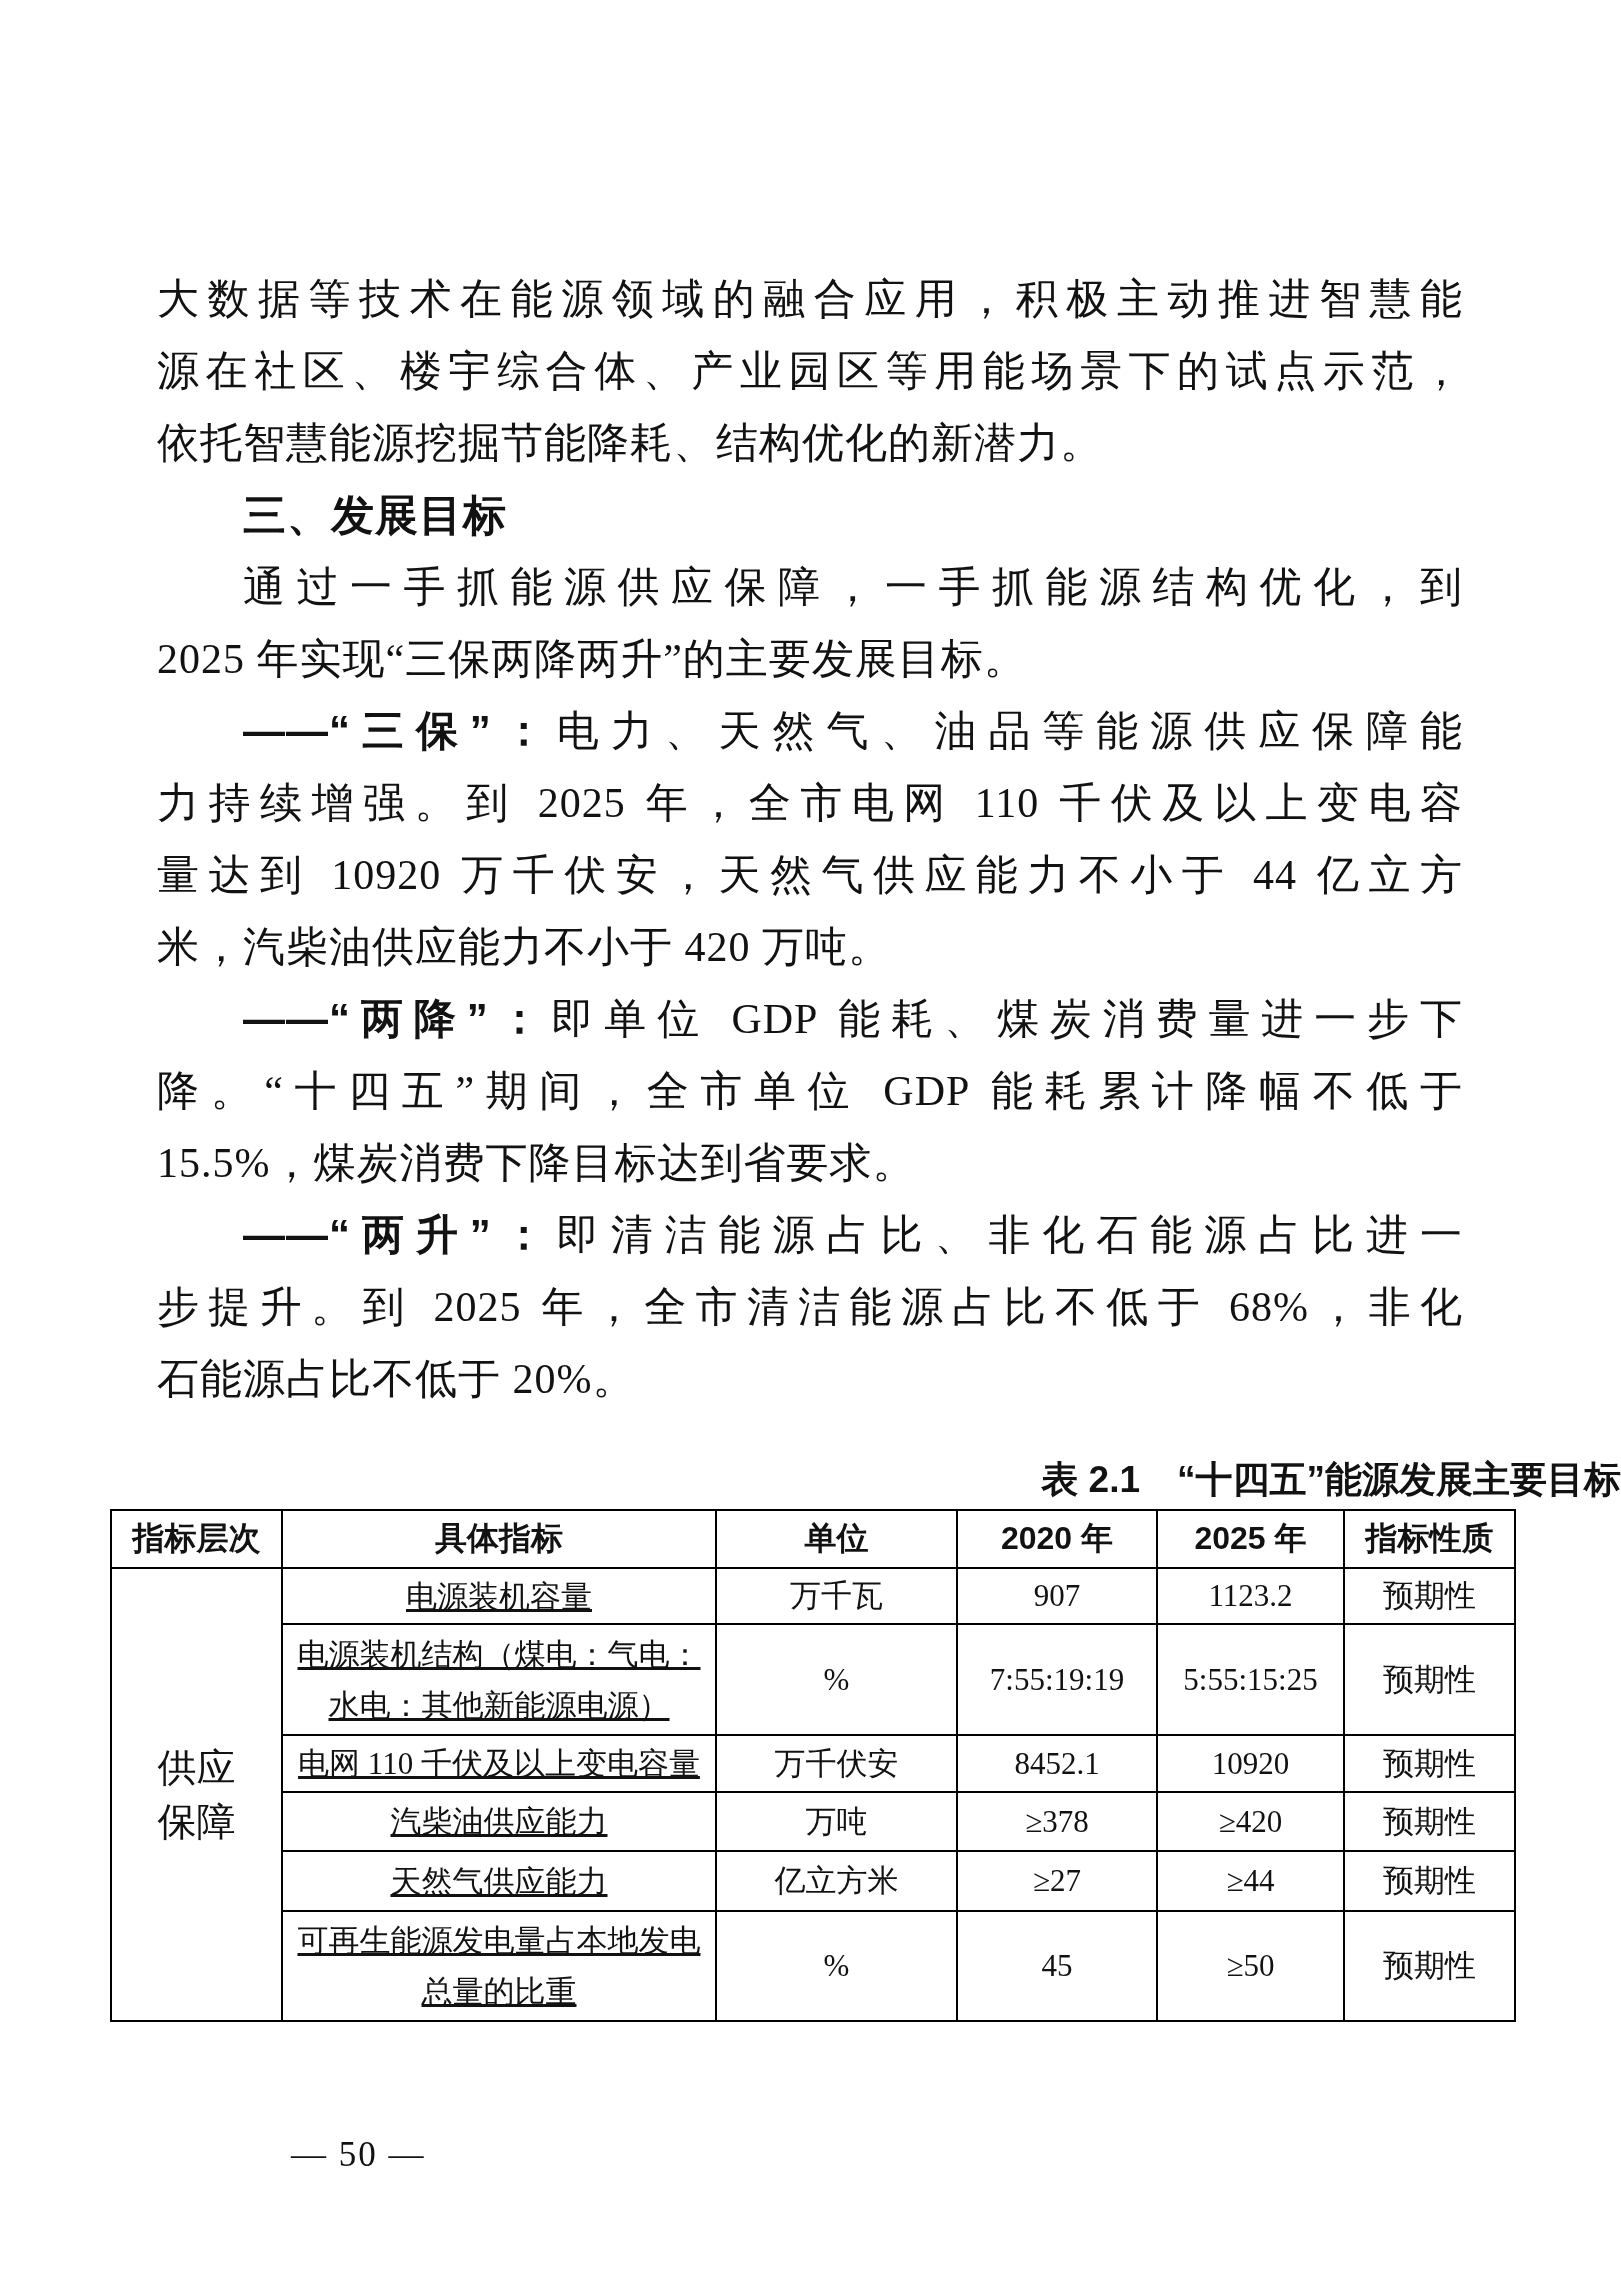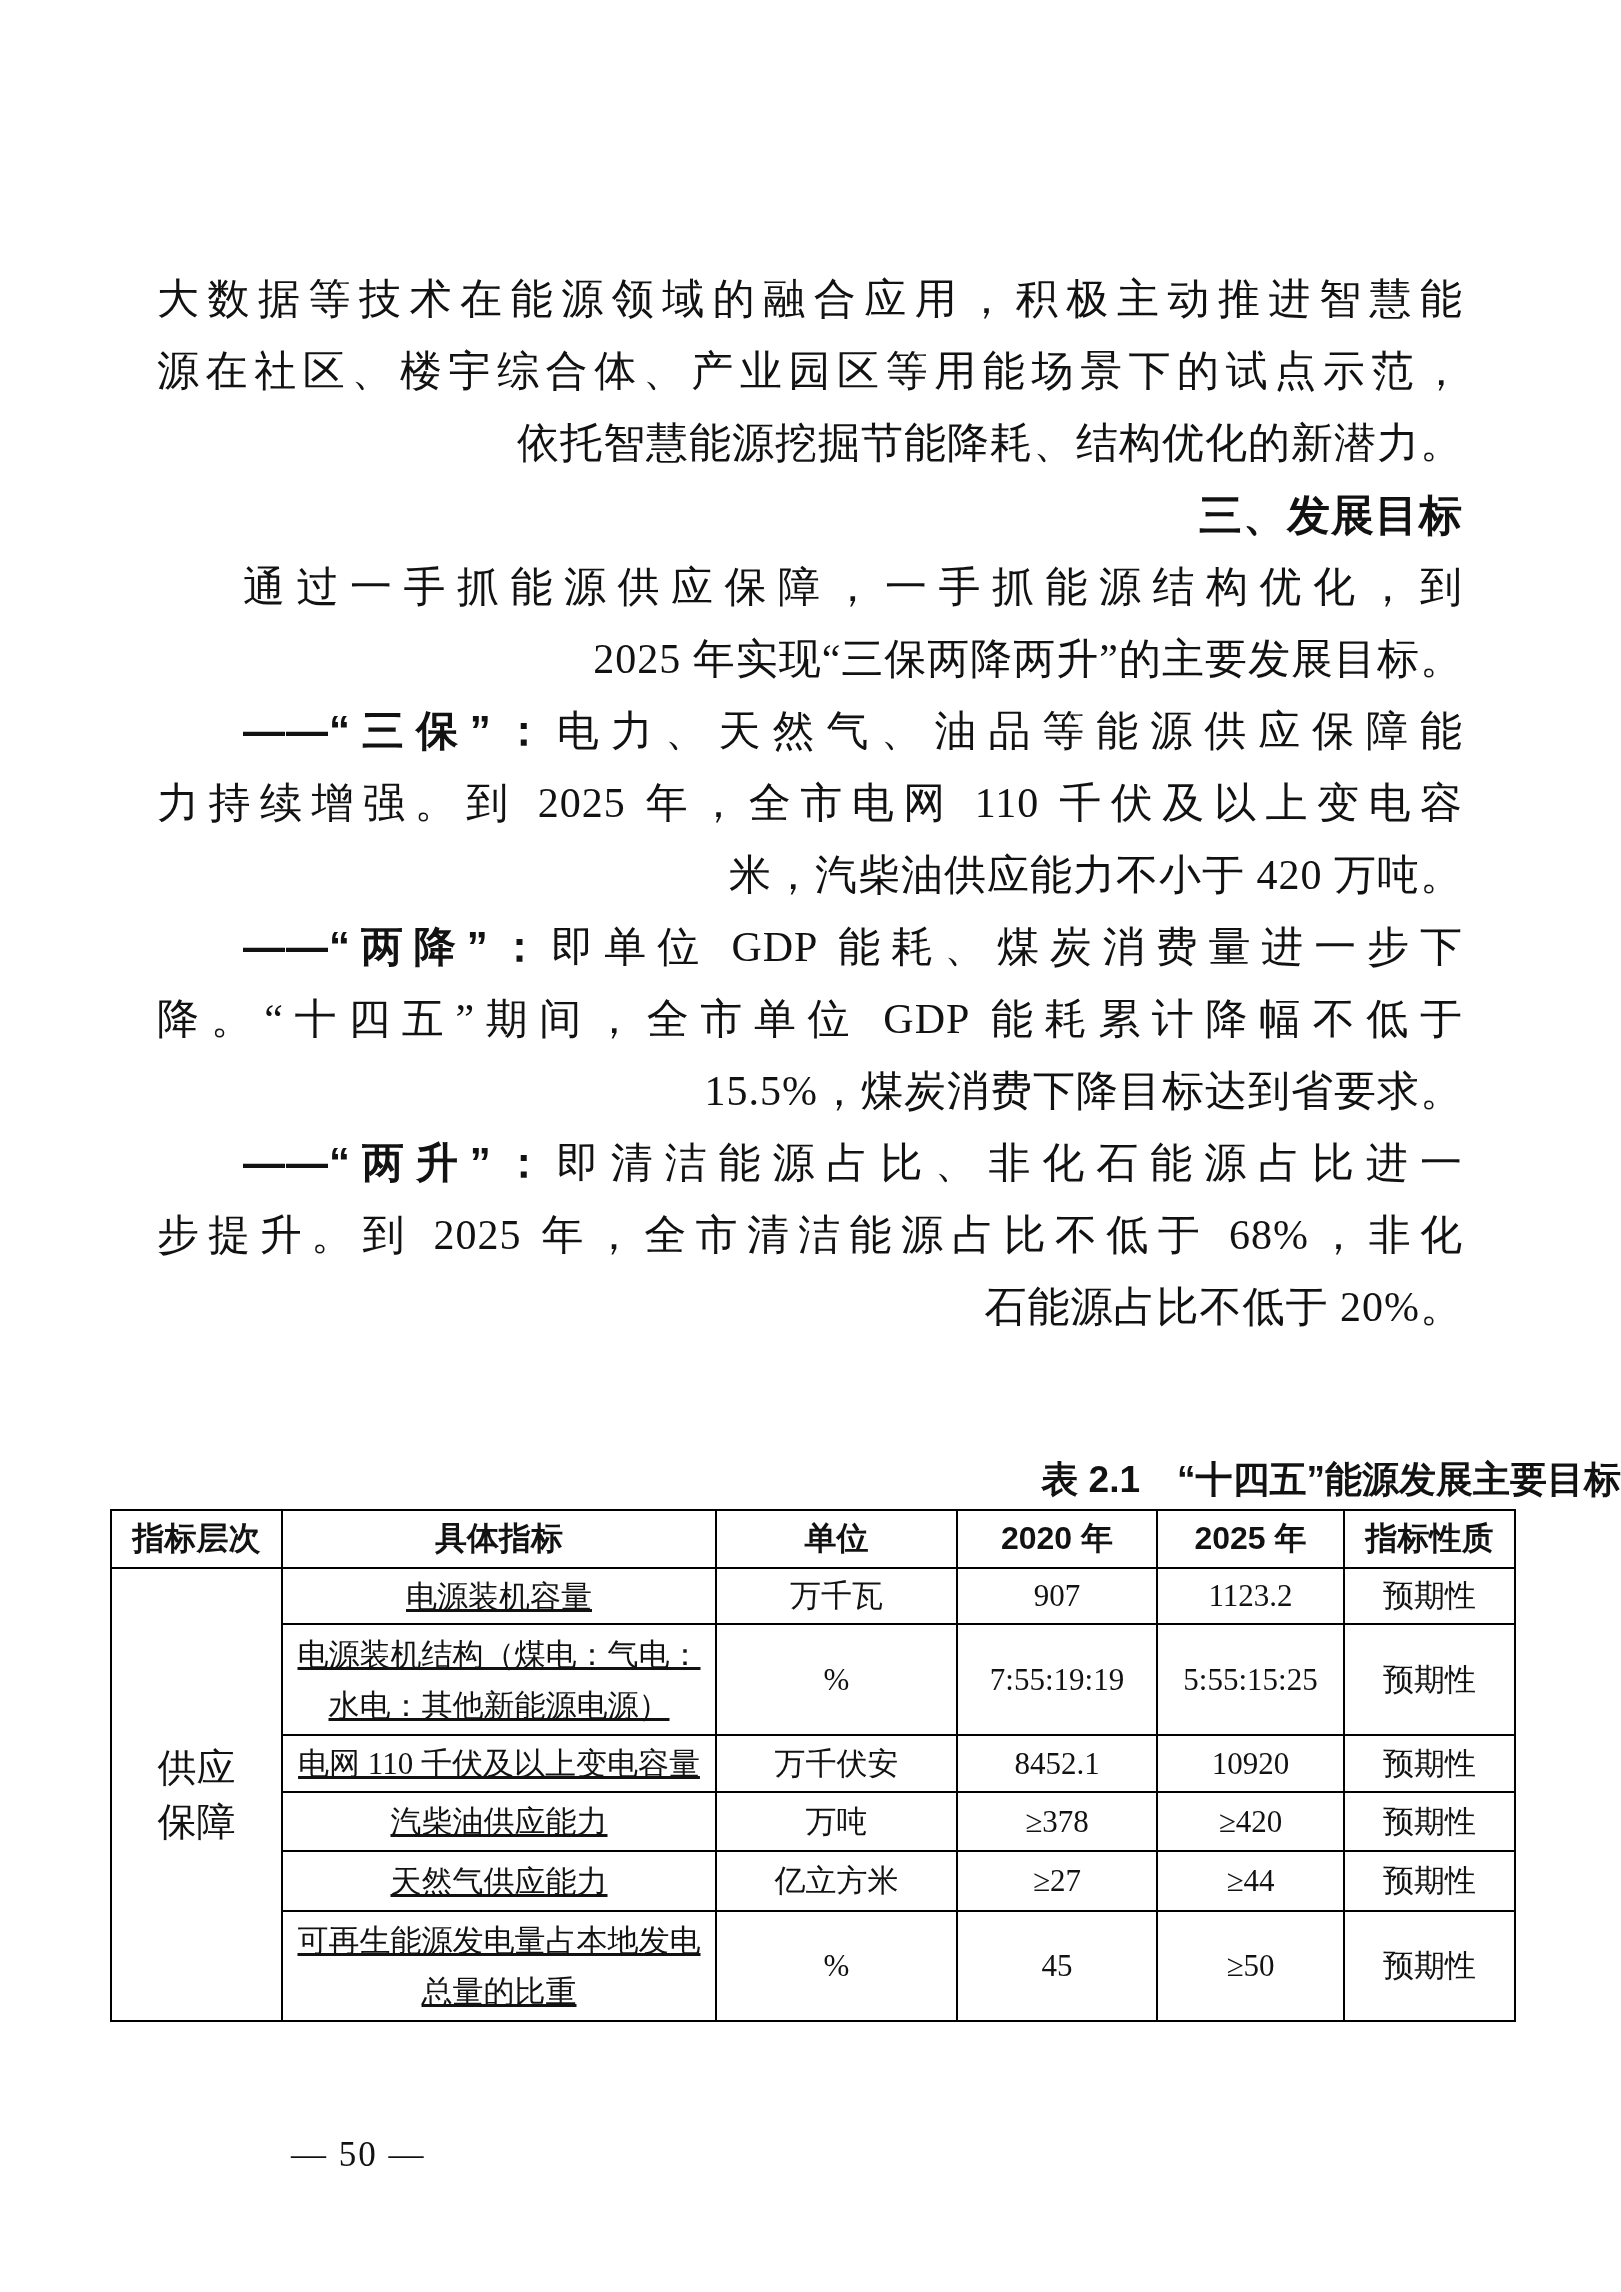--- a/index.html
+++ b/index.html
@@ -15,21 +15,20 @@
   .textblock{
     position:absolute;
     left:157px;top:263px;
     width:1306px;
   }
   .line{
     font-size:42px;
     line-height:72px;
     height:72px;
     letter-spacing:1px;
-    text-align:right;
   }
   .full{
     text-align:justify;
     text-align-last:justify;
     text-justify:inter-character;
   }
   .indent{ text-indent:86px; }
   .lead{
     font-family:"Liberation Sans","DejaVu Sans",sans-serif;
     font-weight:700;
@@ -107,20 +106,21 @@
     <div class="line full">源在社区、楼宇综合体、产业园区等用能场景下的试点示范，</div>
     <div class="line">依托智慧能源挖掘节能降耗、结构优化的新潜力。</div>
 
     <div class="line heading-line indent">三、发展目标</div>
 
     <div class="line full indent">通过一手抓能源供应保障，一手抓能源结构优化，到</div>
     <div class="line">2025 年实现“三保两降两升”的主要发展目标。</div>
 
     <div class="line full indent"><span class="lead">——“三保”：</span><span>电力、天然气、油品等能源供应保障能</span></div>
     <div class="line full">力持续增强。到 2025 年，全市电网 110 千伏及以上变电容</div>
+    <div class="line full">量达到 10920 万千伏安，天然气供应能力不小于 44 亿立方</div>
     <div class="line">米，汽柴油供应能力不小于 420 万吨。</div>
 
     <div class="line full indent"><span class="lead">——“两降”：</span><span>即单位 GDP 能耗、煤炭消费量进一步下</span></div>
     <div class="line full">降。“十四五”期间，全市单位 GDP 能耗累计降幅不低于</div>
     <div class="line">15.5%，煤炭消费下降目标达到省要求。</div>
 
     <div class="line full indent"><span class="lead">——“两升”：</span><span>即清洁能源占比、非化石能源占比进一</span></div>
     <div class="line full">步提升。到 2025 年，全市清洁能源占比不低于 68%，非化</div>
     <div class="line">石能源占比不低于 20%。</div>
   </div>

